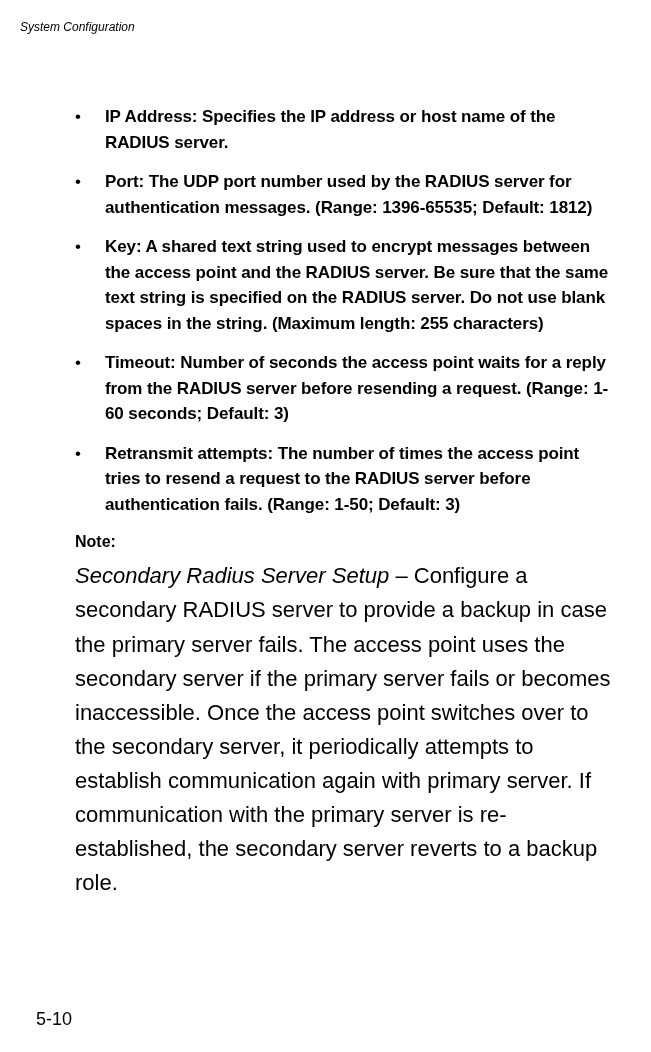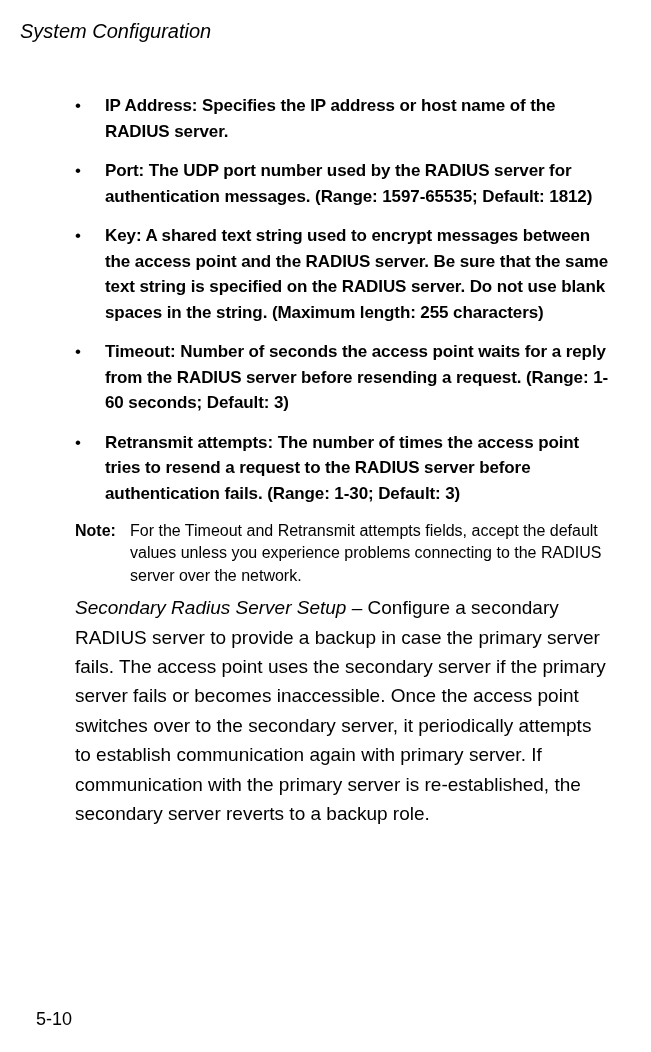--- a/index.html
+++ b/index.html
@@ -11,23 +11,23 @@
       font-family: Arial, Helvetica, sans-serif;
       width: 651px;
       height: 1052px;
       background: #fff;
       color: #000;
       position: relative;
       padding: 20px 40px 20px 20px;
     }
     .page-header {
       font-style: italic;
-      font-size: 20px;
+      font-size: 12px;
       font-family: Arial, Helvetica, sans-serif;
-      margin-bottom: 50px;
+      margin-bottom: 70px;
       margin-left: 0;
     }
     .content {
       margin-left: 55px;
     }
     .bullet-list {
       list-style: none;
       padding: 0;
     }
     .bullet-item {
@@ -44,30 +44,31 @@
       flex: 1;
       letter-spacing: -0.1px;
       font-weight: bold;
     }
     .note-block {
       display: flex;
       font-size: 16px;
       line-height: 1.4;
       margin-top: 8px;
       margin-bottom: 3px;
+      align-items: flex-end;
     }
     .note-label {
       font-weight: bold;
       min-width: 55px;
     }
     .note-text {
       flex: 1;
     }
     .secondary-para {
-      font-size: 19px;
+      font-size: 22px;
       line-height: 1.55;
       margin-top: 6px;
     }
     .secondary-label {
       font-style: italic;
     }
     .page-number {
       position: absolute;
       bottom: 22px;
       left: 36px;
@@ -82,39 +83,38 @@
 </div>
 
 <div class="content">
   <ul class="bullet-list">
     <li class="bullet-item">
       <span class="bullet-marker">•</span>
       <span class="bullet-text">IP Address: Specifies the IP address or host name of the RADIUS server.</span>
     </li>
     <li class="bullet-item">
       <span class="bullet-marker">•</span>
-      <span class="bullet-text">Port: The UDP port number used by the RADIUS server for authentication messages. (Range: 1597-65535; Default: 1812)</span>
+      <span class="bullet-text">Port: The UDP port number used by the RADIUS server for authentication messages. (Range: 1396-65535; Default: 1812)</span>
     </li>
     <li class="bullet-item">
       <span class="bullet-marker">•</span>
       <span class="bullet-text">Key: A shared text string used to encrypt messages between the access point and the RADIUS server. Be sure that the same text string is specified on the RADIUS server. Do not use blank spaces in the string. (Maximum length: 255 characters)</span>
     </li>
     <li class="bullet-item">
       <span class="bullet-marker">•</span>
       <span class="bullet-text">Timeout: Number of seconds the access point waits for a reply from the RADIUS server before resending a request. (Range: 1-60 seconds; Default: 3)</span>
     </li>
     <li class="bullet-item">
       <span class="bullet-marker">•</span>
-      <span class="bullet-text">Retransmit attempts: The number of times the access point tries to resend a request to the RADIUS server before authentication fails. (Range: 1-30; Default: 3)</span>
+      <span class="bullet-text">Retransmit attempts: The number of times the access point tries to resend a request to the RADIUS server before authentication fails. (Range: 1-50; Default: 3)</span>
     </li>
   </ul>
 
   <div class="note-block">
     <span class="note-label">Note:</span>
-    <span class="note-text">For the Timeout and Retransmit attempts fields, accept the default values unless you experience problems connecting to the RADIUS server over the network.</span>
   </div>
 
   <p class="secondary-para">
     <span class="secondary-label">Secondary Radius Server Setup</span><span> – Configure a secondary RADIUS server to provide a backup in case the primary server fails. The access point uses the secondary server if the primary server fails or becomes inaccessible. Once the access point switches over to the secondary server, it periodically attempts to establish communication again with primary server. If communication with the primary server is re-established, the secondary server reverts to a backup role.</span>
   </p>
 </div>
 
 <div class="page-number">5-10</div>
 
 </body></html>

